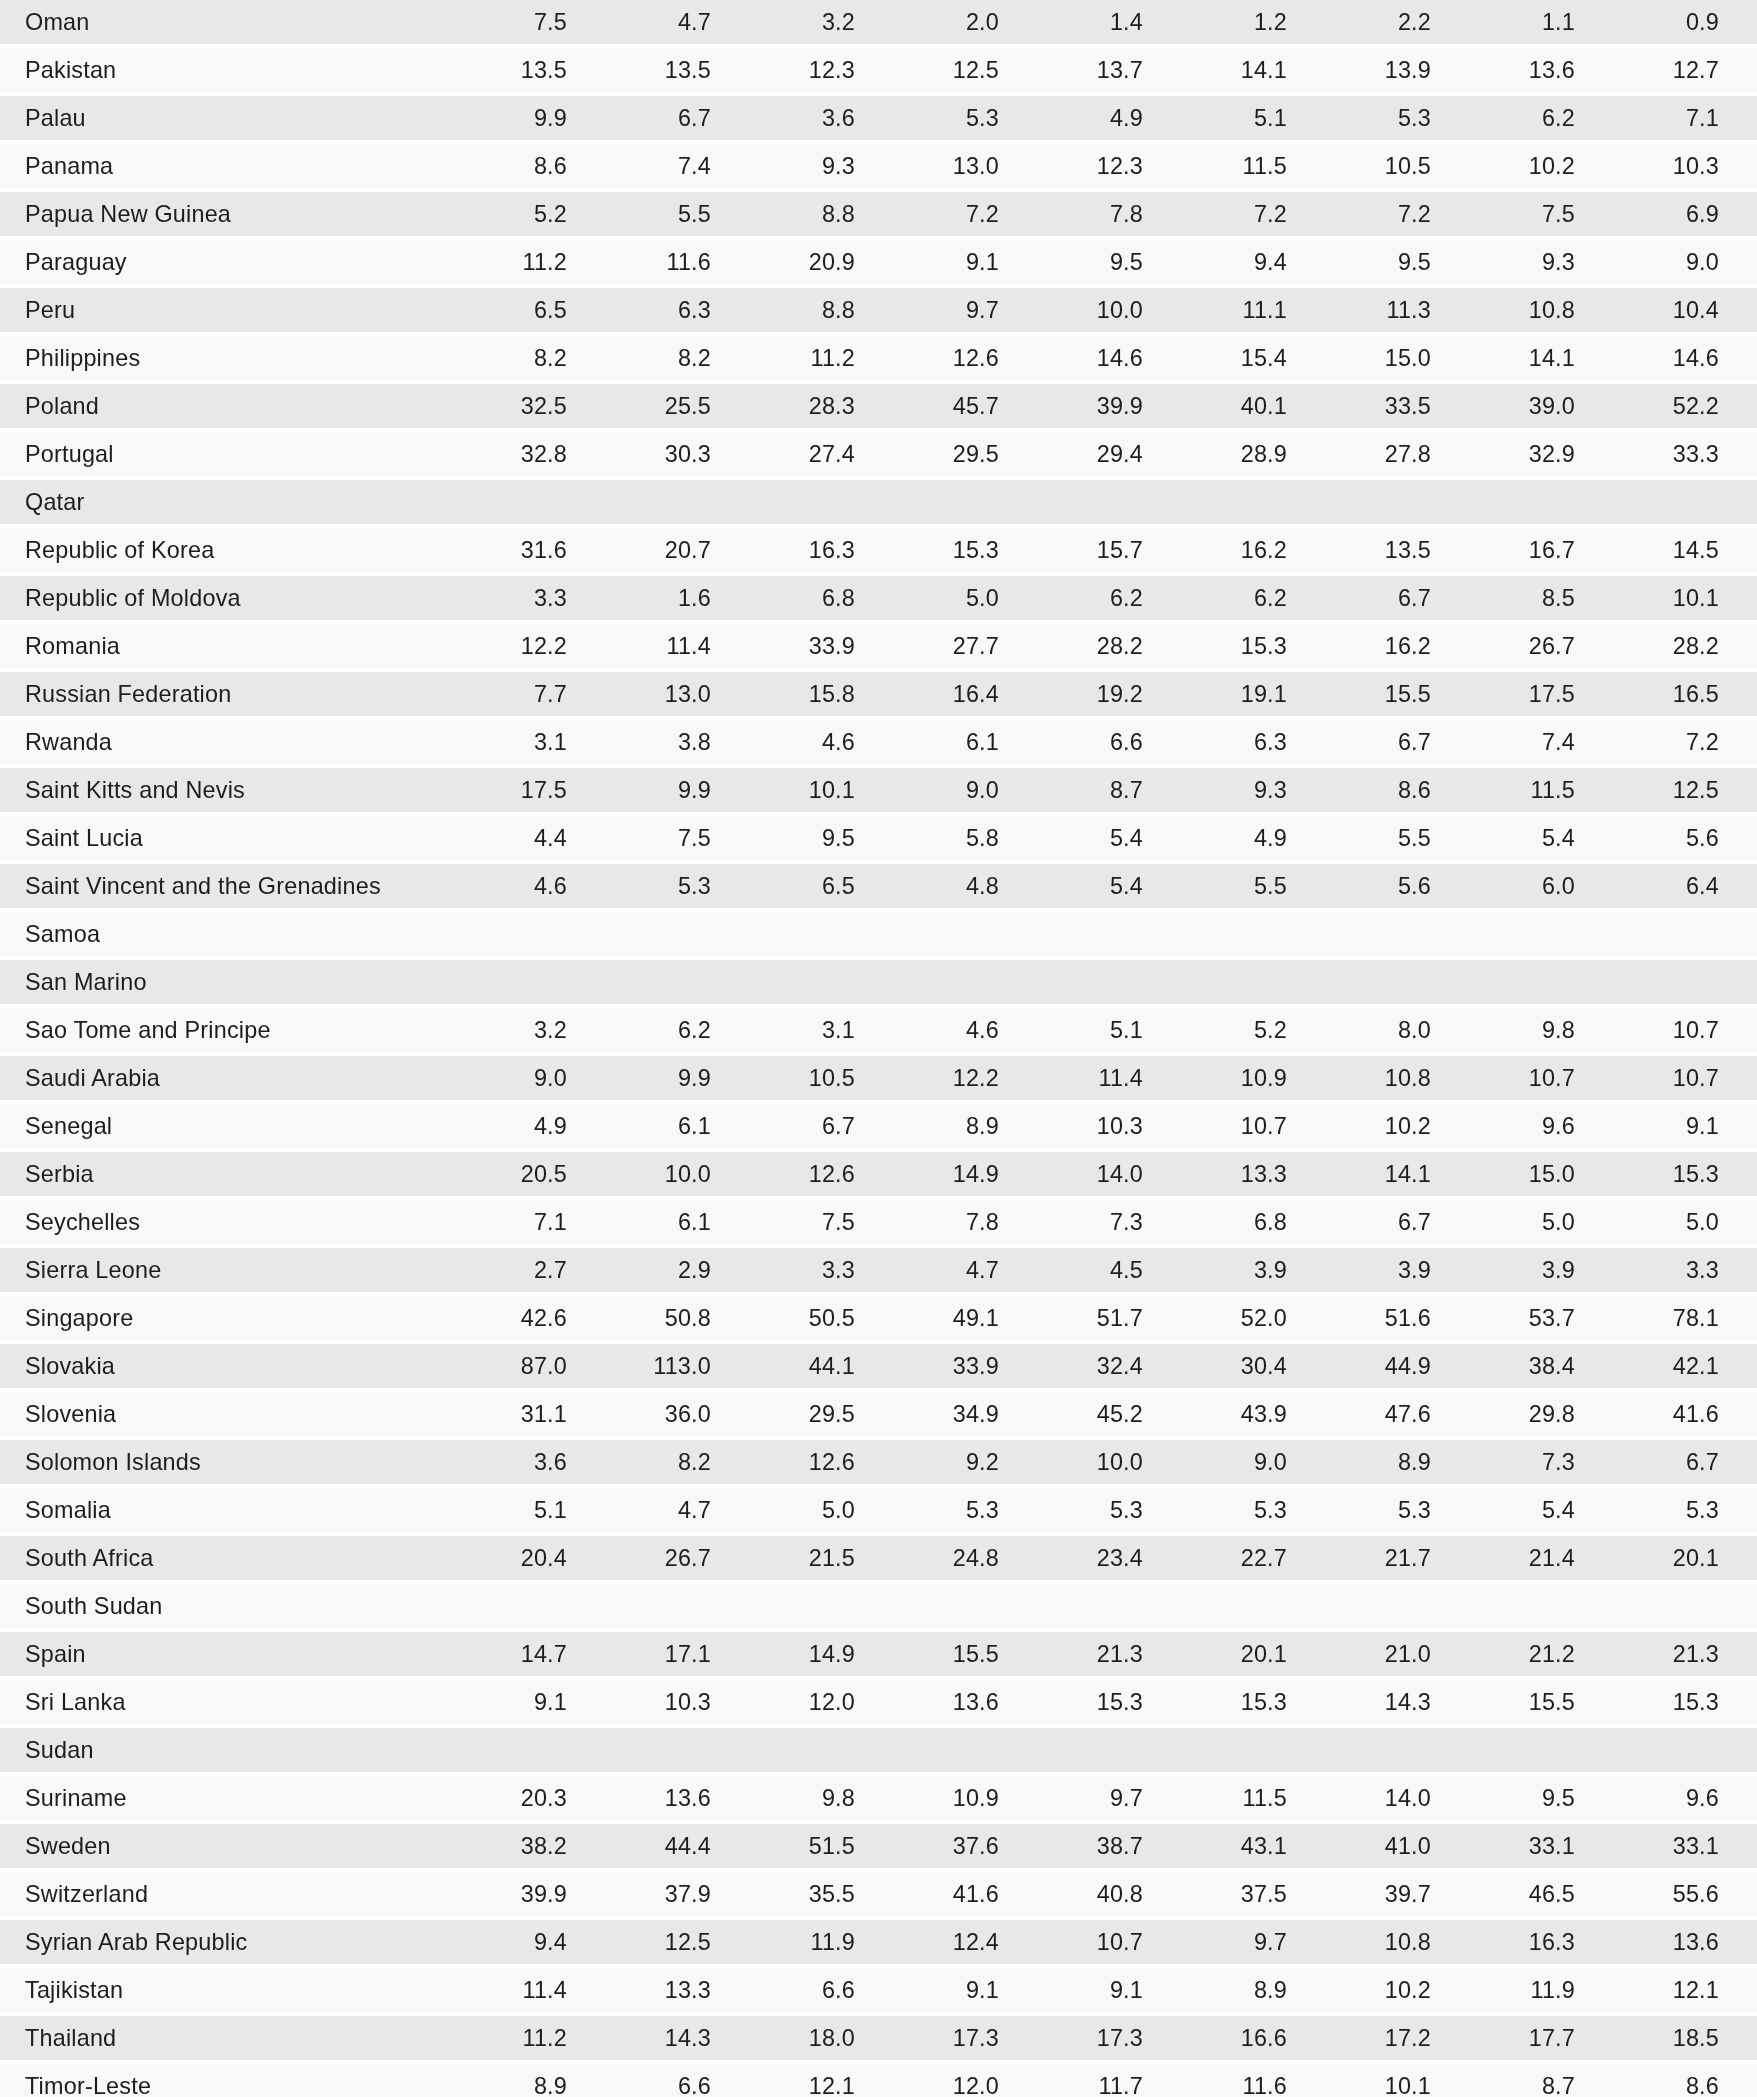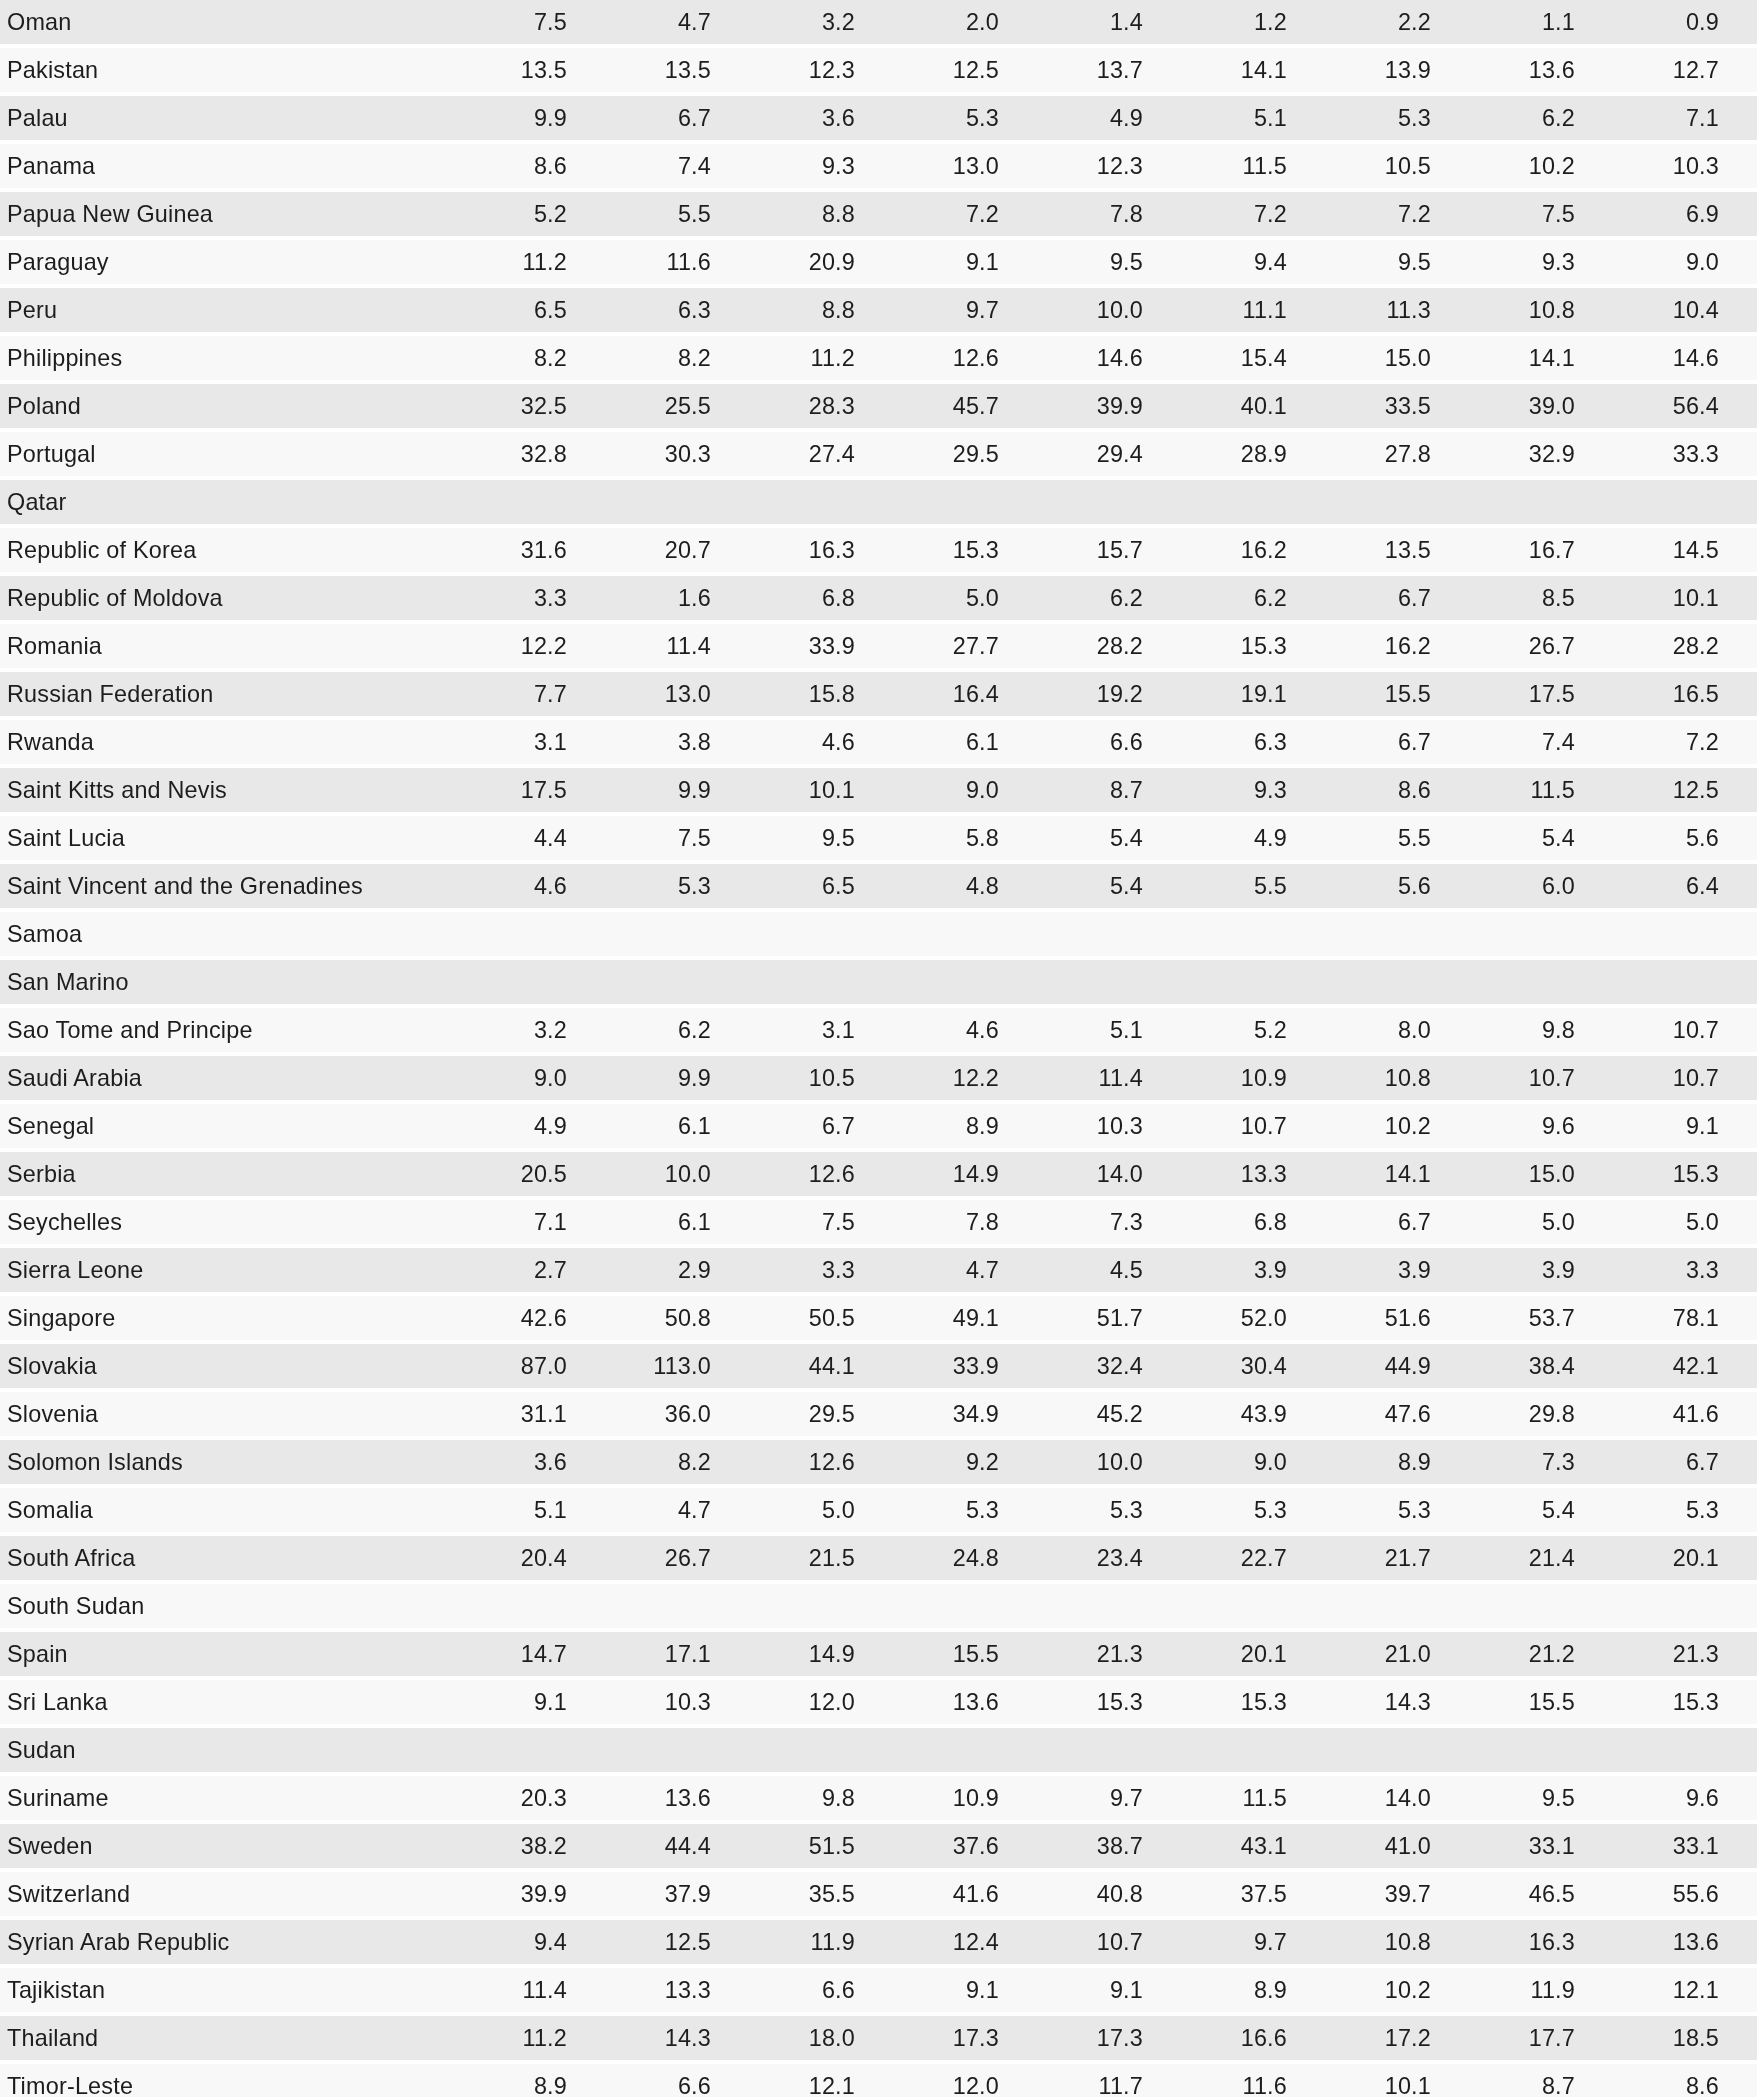--- a/index.html
+++ b/index.html
@@ -33,21 +33,21 @@
     vertical-align: middle;
     font-size: 23.4px;
     letter-spacing: 0.2px;
     white-space: nowrap;
     overflow: hidden;
   }
   tr.gray td  { background: var(--row-gray); }
   tr.light td { background: var(--row-light); }
   td.country {
     text-align: left;
-    padding-left: 7px;
+    padding-left: 25px;
   }
   td.val {
     text-align: right;
     padding-right: 0;
   }
   td.spacer { padding: 0; }
 </style>
 </head>
 <body>
 
@@ -173,21 +173,21 @@
       <tr class="gray">
         <td class="country">Poland</td>
         <td class="val">32.5</td>
         <td class="val">25.5</td>
         <td class="val">28.3</td>
         <td class="val">45.7</td>
         <td class="val">39.9</td>
         <td class="val">40.1</td>
         <td class="val">33.5</td>
         <td class="val">39.0</td>
-        <td class="val">56.4</td>
+        <td class="val">52.2</td>
         <td class="spacer"></td>
       </tr>
       <tr class="light">
         <td class="country">Portugal</td>
         <td class="val">32.8</td>
         <td class="val">30.3</td>
         <td class="val">27.4</td>
         <td class="val">29.5</td>
         <td class="val">29.4</td>
         <td class="val">28.9</td>

